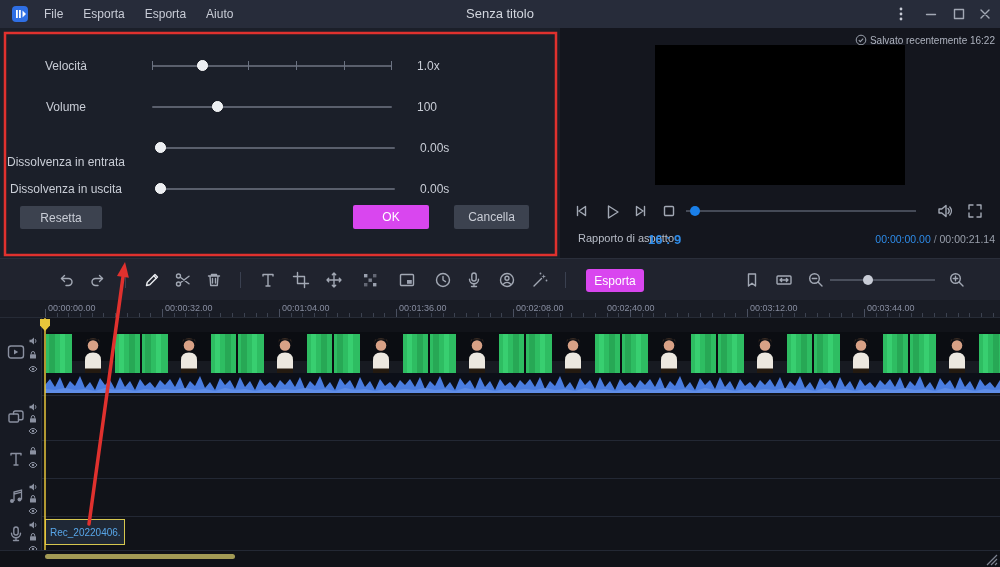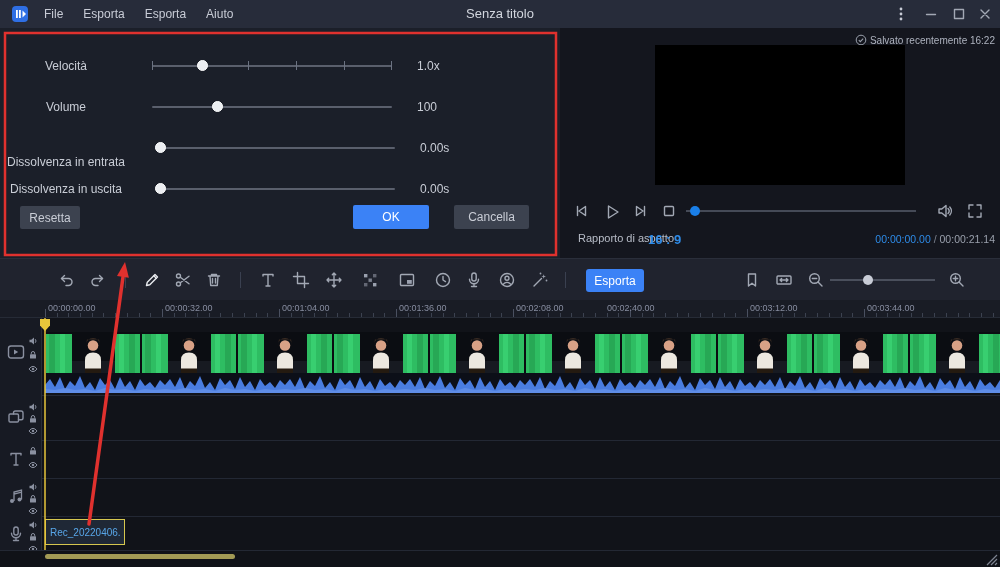--- a/index.html
+++ b/index.html
@@ -18,21 +18,21 @@
   
   #panel{position:absolute;left:0;top:28px;width:560px;height:230px;background:#1b1f29}
   .lbl{position:absolute;width:132px;text-align:center;font-size:12px;color:#c9cdd6}
   .val{position:absolute;font-size:12px;color:#c9cdd6}
   .slider{position:absolute;height:16px}
   .s-track{position:absolute;left:0;right:0;top:7px;height:2px;background:#5a5f6c;border-radius:1px}
   .s-tick{position:absolute;top:3px;width:1px;height:9px;background:#6c7382}
   .s-handle{position:absolute;top:2px;width:11px;height:11px;border-radius:50%;background:#eceef2;border:1px solid #fff}
   .btn{position:absolute;display:flex;align-items:center;justify-content:center;font-size:12px;border-radius:2px;cursor:pointer}
   .btn-gray{background:#3c424f;color:#c9cdd6}
-  .btn-blue{background:#3b82f6;color:#fff}
+  .btn-blue{background:#d946ef;color:#fff}
   
   #preview{position:absolute;left:560px;top:28px;width:440px;height:230px;background:#14161e}
   #video{position:absolute;left:95px;top:17px;width:250px;height:140px;background:#000}
   #saved{position:absolute;right:5px;top:6px;display:flex;align-items:center;gap:3px;font-size:10px;color:#aeb3bf}
   .tpt{position:absolute;top:174px}
   
   #toolbar{position:absolute;left:0;top:258px;right:0;height:42px;background:#20232e;border-top:1px solid #2a2e3a}
   .tbi{position:absolute;top:12px;width:18px;height:18px;display:flex;align-items:center;justify-content:center;cursor:pointer}
   .tbsep{position:absolute;top:13px;width:1px;height:16px;background:#3a4050}
   
@@ -134,21 +134,21 @@
     </div>
     <div class="val" style="left:420px;top:113px">0.00s</div>
 
     <div class="lbl" style="top:154px">Dissolvenza in uscita</div>
     <div class="slider" style="left:155px;top:153px;width:240px">
       <div class="s-track"></div>
       <div class="s-handle" style="left:0"></div>
     </div>
     <div class="val" style="left:420px;top:154px">0.00s</div>
 
-    <div class="btn btn-gray" style="left:20px;top:178px;width:60px;height:23px">Resetta</div>
+    <div class="btn btn-gray" style="left:20px;top:178px;width:82px;height:23px">Resetta</div>
     <div class="btn btn-blue" style="left:353px;top:177px;width:76px;height:24px">OK</div>
     <div class="btn btn-gray" style="left:454px;top:177px;width:75px;height:24px">Cancella</div>
   </div>
 
   <div id="preview">
     <div id="saved">
       <svg width="12" height="12">
         <circle cx="6" cy="6" r="4.8" fill="none" stroke="#9aa0ac" stroke-width="1"></circle>
         <path d="M3.8 6.1l1.5 1.5 2.9-3" fill="none" stroke="#9aa0ac" stroke-width="1.1"></path>
         </svg>

